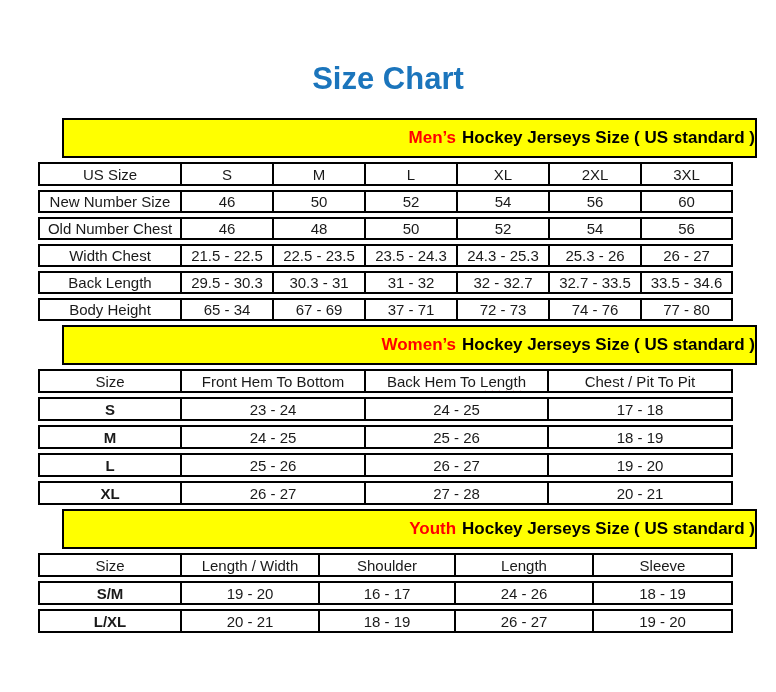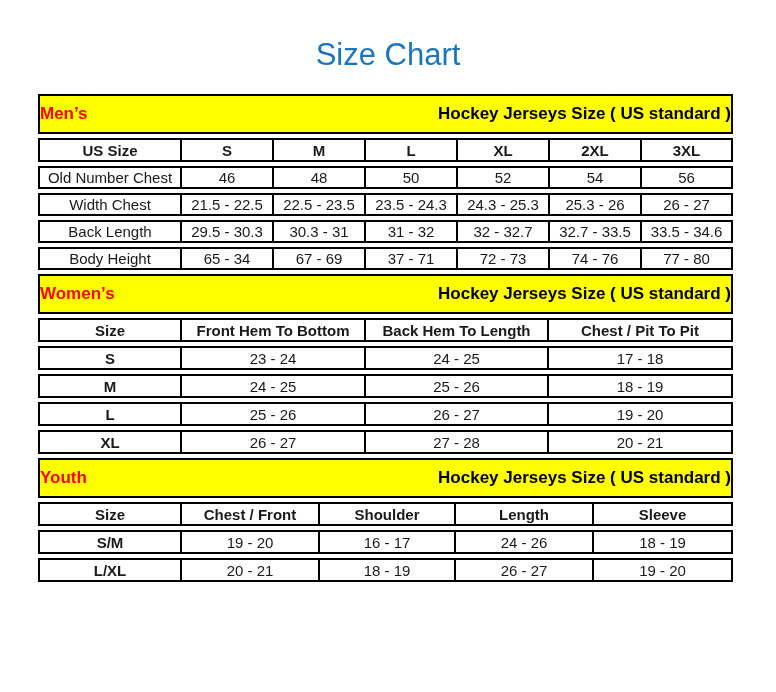--- a/index.html
+++ b/index.html
@@ -3,38 +3,38 @@
 <meta charset="utf-8">
 <style>
   html, body { margin: 0; padding: 0; background: #ffffff; }
   body {
     width: 776px; height: 692px; overflow: hidden;
     font-family: "Liberation Sans", sans-serif;
     color: #1a1a1a;
   }
   .page { position: relative; width: 776px; height: 692px; background: #fff; }
   .page-title {
-    padding-top: 33px;
+    padding-top: 57px;
     text-align: center;
     font-size: 31px;
-    font-weight: normal;
+    font-weight: bold;
     color: #1b75bc;
     letter-spacing: 0px;
     height: 44px;
     line-height: 44px;
     margin-bottom: 17px;
   }
   .content { width: 695px; margin-left: 38px; }
   .banner {
     box-sizing: border-box;
     width: 695px; height: 40px;
     background: #ffff00;
     border: 2px solid #000;
-    display: flex; align-items: center; justify-content: space-between;
-    font-size: 17px; font-weight: bold; color: #000;
+    display: flex; align-items: center; justify-content: flex-end;
+    font-size: 17px; font-weight: bold; color: #000; margin-left: 24px;
   }
   .banner .hl { color: #ff0000; margin-right: 6px; }
   table.size-table {
     table-layout: fixed;
     width: 695px;
     border-collapse: separate;
     border-spacing: 0 4px;
     margin: 0;
   }
   table.size-table th, table.size-table td {
@@ -45,21 +45,21 @@
     vertical-align: middle;
     font-size: 15px;
     padding: 0 2px;
     overflow: hidden;
     white-space: nowrap;
     background: #fff;
   }
   table.size-table th:first-child, table.size-table td:first-child {
     border-left: 2px solid #000;
   }
-  table.size-table th { font-weight: bold; height: 24px; }
+  table.size-table th { font-weight: normal; height: 24px; }
   table.mens td { height: 23px; }
   table.womens td, table.youth td { height: 24px; }
   td.rowlabel { font-weight: normal; }
   td.rowlabel-bold { font-weight: bold; }
   .wavy {
     text-decoration: underline;
     text-decoration-style: wavy;
     text-decoration-color: #c00000;
     text-decoration-thickness: 1px;
     text-underline-offset: 3px;
@@ -91,20 +91,29 @@
       </colgroup>
       <tbody>
           <tr>
         <th>US Size</th>
         <th>S</th>
         <th>M</th>
         <th>L</th>
         <th>XL</th>
         <th>2XL</th>
         <th>3XL</th>
+      </tr>
+      <tr>
+        <td class="rowlabel">New Number Size</td>
+        <td>46</td>
+        <td>50</td>
+        <td>52</td>
+        <td>54</td>
+        <td>56</td>
+        <td>60</td>
       </tr>
       <tr>
         <td class="rowlabel">Old Number Chest</td>
         <td>46</td>
         <td>48</td>
         <td>50</td>
         <td>52</td>
         <td>54</td>
         <td>56</td>
       </tr>
@@ -193,21 +202,21 @@
       <colgroup>
         <col style="width:144px">
           <col style="width:138px">
           <col style="width:136px">
           <col style="width:138px">
           <col style="width:139px">
       </colgroup>
       <tbody>
           <tr>
         <th>Size</th>
-        <th>Chest / Front</th>
+        <th>Length / Width</th>
         <th>Shoulder</th>
         <th>Length</th>
         <th>Sleeve</th>
       </tr>
       <tr>
         <td class="rowlabel-bold">S/M</td>
         <td>19 - 20</td>
         <td>16 - 17</td>
         <td>24 - 26</td>
         <td>18 - 19</td>

